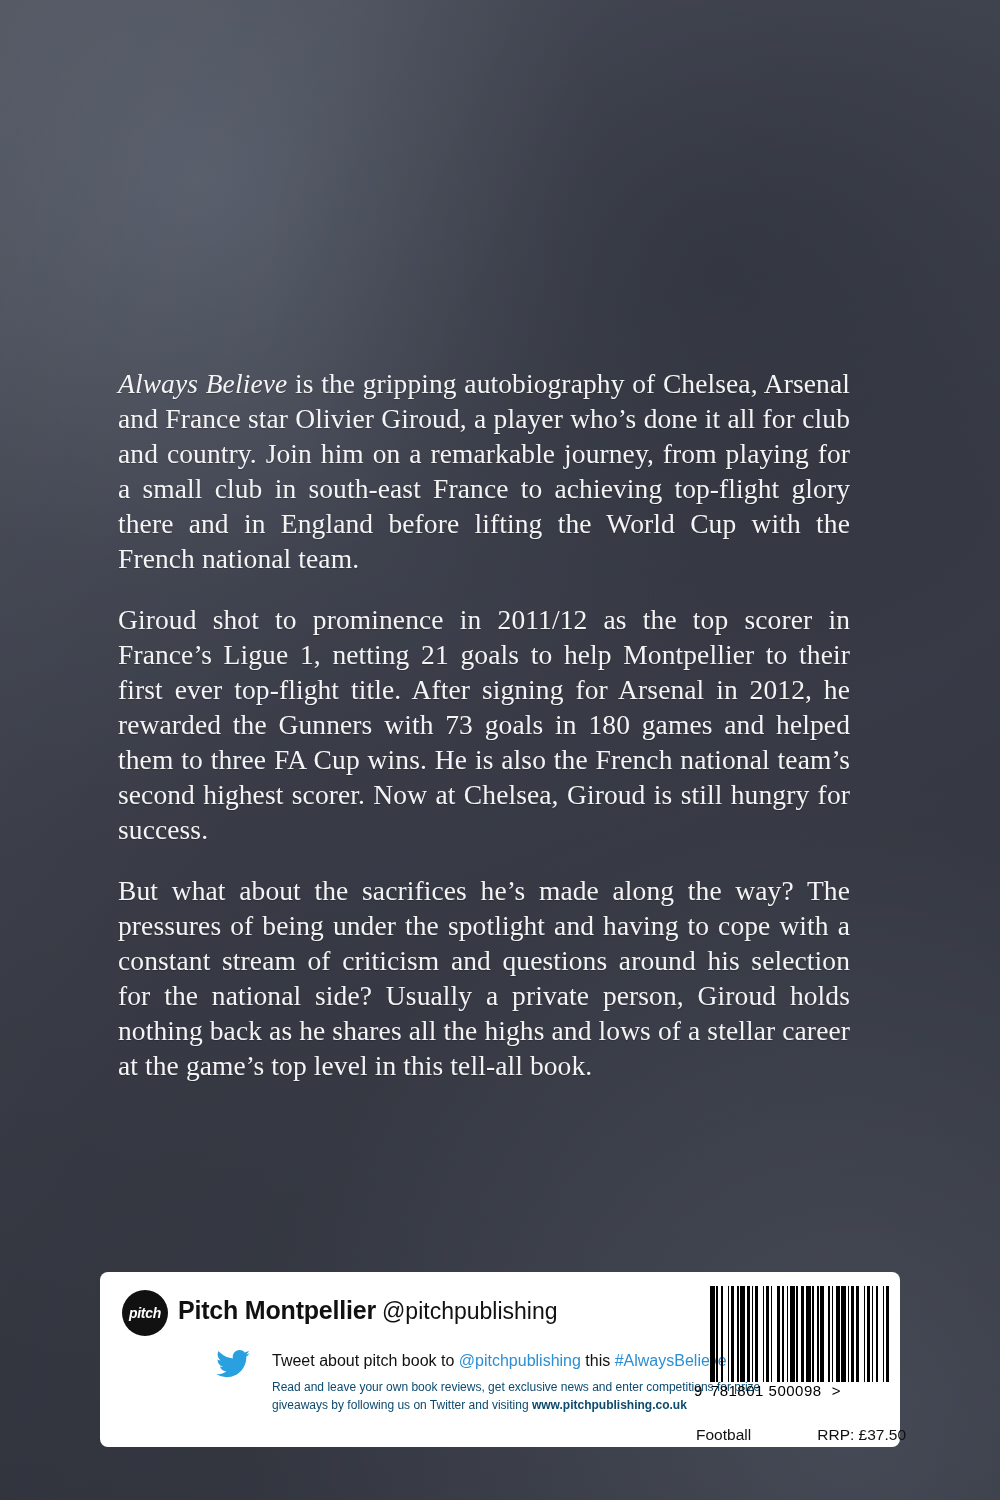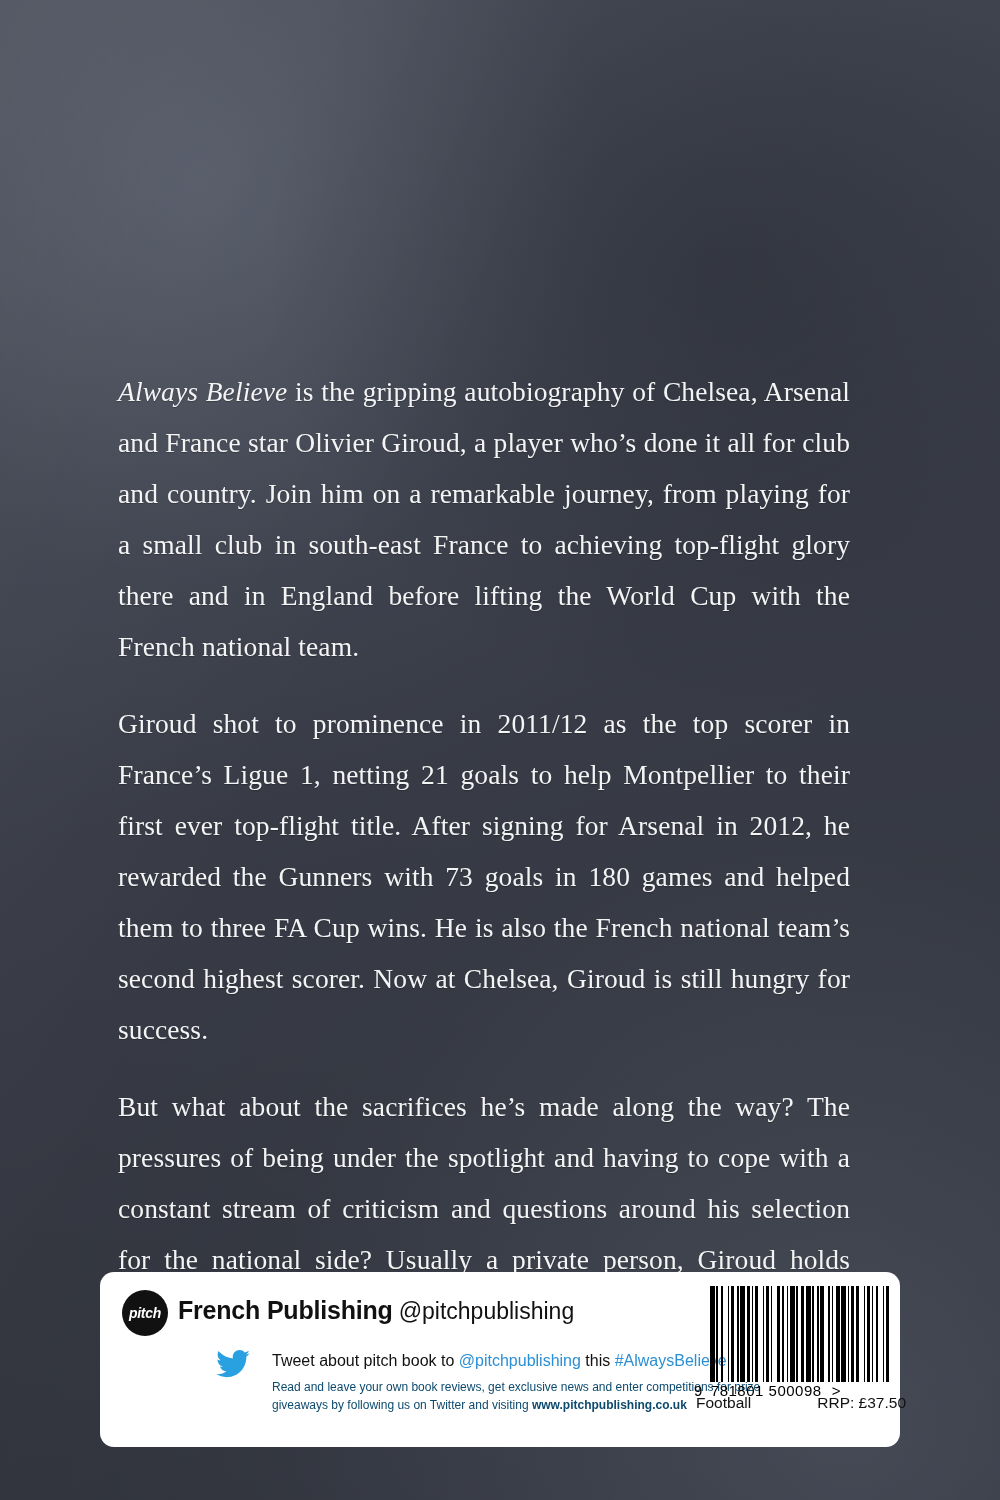--- a/index.html
+++ b/index.html
@@ -41,41 +41,41 @@
     left: 118px;
     top: 366px;
     width: 748px;
     color: #f2f2f2;
     z-index: 3;
   }
 
   .blurb p {
     margin: 0 16px 26px 0;
     font-size: 27.5px;
-    line-height: 51px;
+    line-height: 35px;
     text-align: justify;
     text-align-last: left;
     letter-spacing: 0.1px;
     color: #f4f4f5;
     text-shadow: 0 1px 1px rgba(0,0,0,0.25);
   }
 
   .blurb p:last-child { margin-bottom: 0; }
 
   .blurb em { font-style: italic; }
 
   
   .footer-panel {
     position: absolute;
     left: 100px;
     top: 1272px;
     width: 800px;
     height: 175px;
     background: #ffffff;
-    border-radius: 14px;
+    border-radius: 8px;
     z-index: 4;
     font-family: "Liberation Sans", sans-serif;
     box-sizing: border-box;
   }
 
   .pitch-logo {
     position: absolute;
     left: 22px;
     top: 18px;
     width: 46px;
@@ -172,21 +172,21 @@
     color: #000;
     letter-spacing: 0.5px;
     white-space: nowrap;
   }
   .isbn-row .lead { margin-right: 8px; }
   .isbn-row .tail { margin-left: 10px; }
 
   .meta-row {
     position: absolute;
     left: -14px;
-    top: 108px;
+    top: 140px;
     width: 210px;
     display: flex;
     justify-content: space-between;
     font-family: "Liberation Sans", sans-serif;
     font-size: 15.5px;
     color: #111;
   }
 </style>
 </head>
 <body>
@@ -197,21 +197,21 @@
     <p><em>Always Believe</em><span> is the gripping autobiography of Chelsea, Arsenal and France star Olivier Giroud, a player who’s done it all for club and country. Join him on a remarkable journey, from playing for a small club in south-east France to achieving top-flight glory there and in England before lifting the World Cup with the French national team.</span></p>
     <p>Giroud shot to prominence in 2011/12 as the top scorer in France’s Ligue 1, netting 21 goals to help Montpellier to their first ever top-flight title. After signing for Arsenal in 2012, he rewarded the Gunners with 73 goals in 180 games and helped them to three FA Cup wins. He is also the French national team’s second highest scorer. Now at Chelsea, Giroud is still hungry for success.</p>
     <p>But what about the sacrifices he’s made along the way? The pressures of being under the spotlight and having to cope with a constant stream of criticism and questions around his selection for the national side? Usually a private person, Giroud holds nothing back as he shares all the highs and lows of a stellar career at the game’s top level in this tell-all book.</p>
   </div>
 
   <div class="footer-panel">
 
     <div class="pitch-logo">pitch</div>
 
     <div class="publisher-line">
-      <span class="publisher-name">French Publishing</span><span class="publisher-handle">@pitchpublishing</span>
+      <span class="publisher-name">Pitch Montpellier</span><span class="publisher-handle">@pitchpublishing</span>
     </div>
 
     <div class="twitter-icon">
       <svg viewBox="0 0 24 20" width="34" height="28" aria-hidden="true">
         <path fill="#29a0e0" d="M24 2.4c-.9.4-1.8.7-2.8.8 1-.6 1.8-1.6 2.2-2.7-.9.6-2 1-3.1 1.2C19.4.6 18.1 0 16.7 0c-2.7 0-4.9 2.2-4.9 4.9 0 .4 0 .8.1 1.1C7.8 5.8 4.1 3.8 1.7.8c-.4.7-.7 1.6-.7 2.5 0 1.7.9 3.2 2.2 4.1-.8 0-1.6-.2-2.2-.6v.1c0 2.4 1.7 4.4 3.9 4.8-.4.1-.8.2-1.3.2-.3 0-.6 0-.9-.1.6 2 2.4 3.4 4.6 3.4-1.7 1.3-3.8 2.1-6.1 2.1-.4 0-.8 0-1.2-.1 2.2 1.4 4.8 2.2 7.5 2.2 9.1 0 14-7.5 14-14v-.6c1-.7 1.8-1.6 2.5-2.6z"></path>
       </svg>
     </div>
 
     <div class="tweet-line">
       <span>Tweet about pitch book to </span><span class="link">@pitchpublishing</span><span> this </span><span class="link">#AlwaysBelieve</span>

